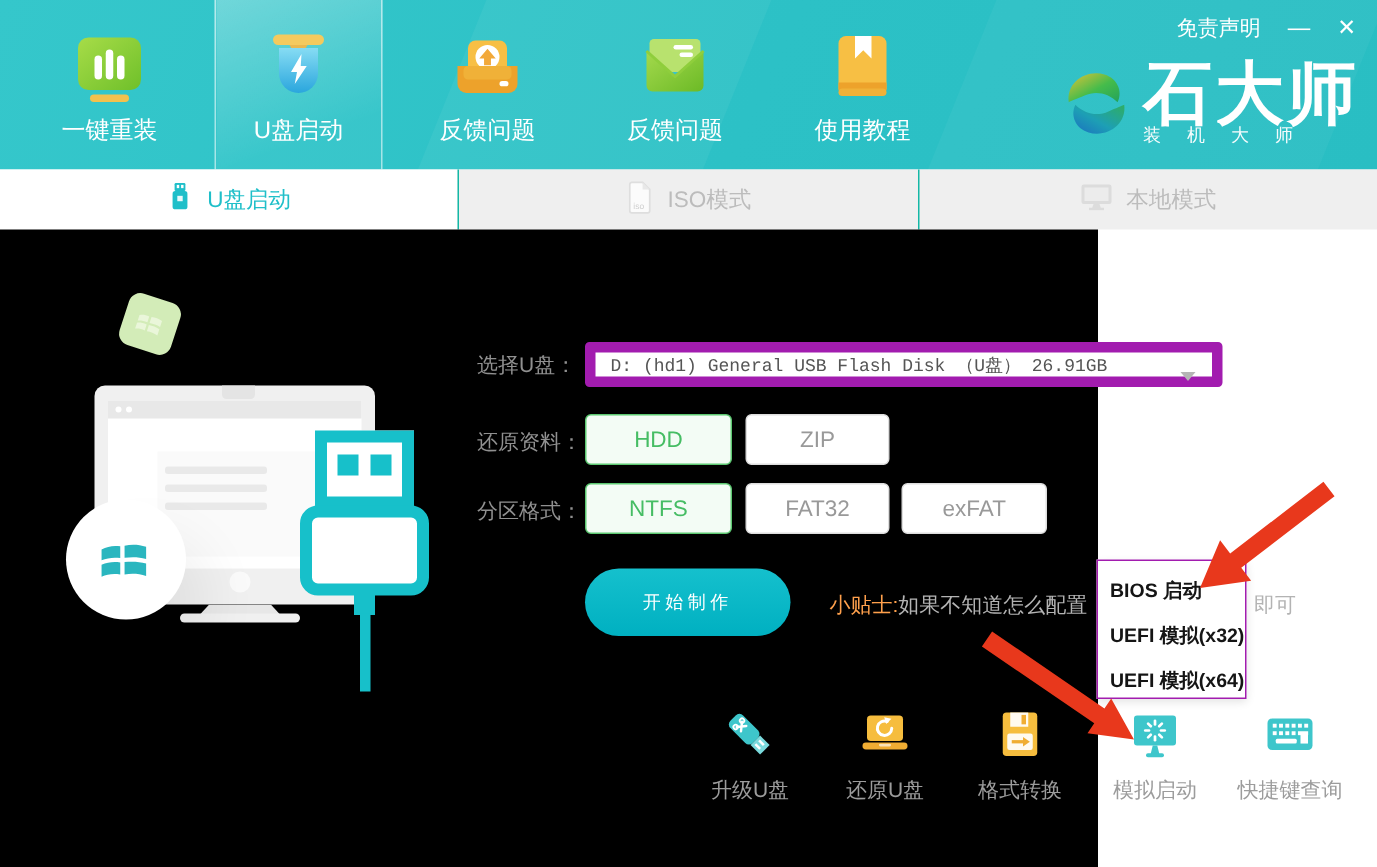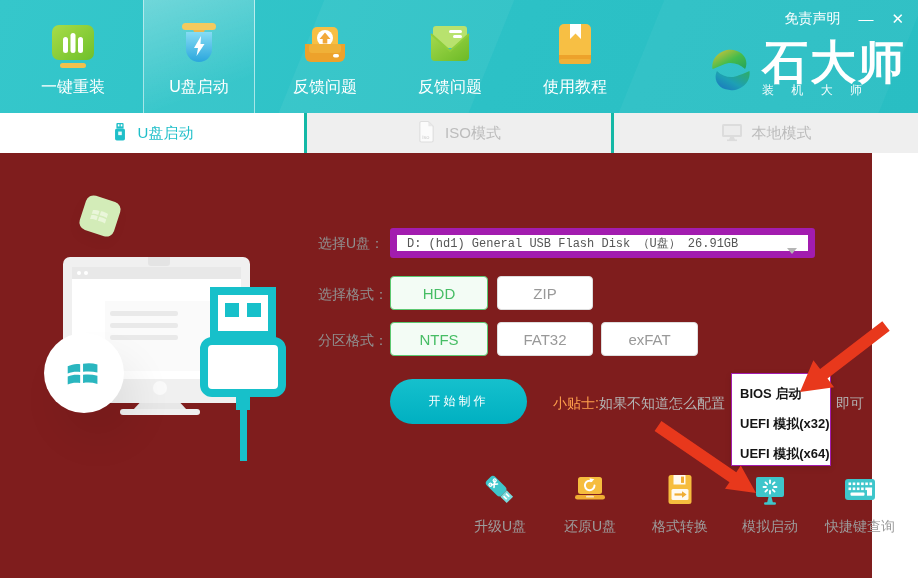--- a/index.html
+++ b/index.html
@@ -26,26 +26,26 @@
   .winbtn { font-size:15px; cursor:pointer; line-height:18px; }
 
   .brand { position:absolute; right:12px; top:44px; display:flex; align-items:center; gap:9px; }
   .brand-text { color:#fff; text-align:left; }
   .brand-name { font-size:46px; font-weight:bold; line-height:36px; letter-spacing:2px; }
   .brand-tag  { font-size:12px; letter-spacing:7px; margin-top:2px; opacity:.95; }
 
   
   .tabs { position:absolute; left:0; top:113px; width:918px; height:40px; display:flex; }
   .tab { flex:1 1 0; display:flex; align-items:center; justify-content:center; gap:9px;
-         background:#efefef; color:#bcbcbc; font-size:15px; border-left:3px solid #14b8a6; cursor:pointer; }
+         background:#efefef; color:#bcbcbc; font-size:15px; border-left:1px solid #14b8a6; cursor:pointer; }
   .tab:first-child { border-left:none; }
   .tab.active { background:#fff; color:#1fbfc9; }
 
   
-  .content { position:absolute; left:0; top:153px; width:872px; height:425px; background:#7f1d1d; }
+  .content { position:absolute; left:0; top:153px; width:732px; height:425px; background:#000000; }
 
   
   .illus { position:absolute; left:0; top:0; width:330px; height:425px; }
   .win-chip { position:absolute; left:82px; top:45px; width:36px; height:36px; border-radius:8px;
               background:#d3ecb8; transform:rotate(18deg); display:flex; align-items:center; justify-content:center;
               box-shadow:0 6px 14px rgba(0,0,0,.04); }
   .monitor { position:absolute; left:63px; top:104px; width:187px; height:146px; background:#f0f0f0; border-radius:7px; }
   .monitor .notch { position:absolute; left:85px; top:0; width:22px; height:9px; background:#e4e4e4; border-radius:0 0 3px 3px; }
   .monitor .screen { position:absolute; left:9px; top:10px; width:169px; height:112px; background:#fff; }
   .monitor .mbar { position:absolute; left:9px; top:10px; width:169px; height:12px; background:#e8e8e8; }
@@ -302,21 +302,21 @@
       <div class="usb-stub"></div>
       <div class="usb-cable"></div>
     </div>
 
     <div class="flabel" style="top:82px;">选择U盘：</div>
     <div class="usb-select">
       <span class="val">D: (hd1) General USB Flash Disk （U盘） 26.91GB</span>
       <span class="caret"></span>
     </div>
 
-    <div class="flabel" style="top:133px;">选择格式：</div>
+    <div class="flabel" style="top:133px;">还原资料：</div>
     <button class="optbtn sel" style="left:390px; top:123px; width:98px;">HDD</button>
     <button class="optbtn" style="left:497px; top:123px; width:96px;">ZIP</button>
 
     <div class="flabel" style="top:179px;">分区格式：</div>
     <button class="optbtn sel" style="left:390px; top:169px; width:98px;">NTFS</button>
     <button class="optbtn" style="left:497px; top:169px; width:96px;">FAT32</button>
     <button class="optbtn" style="left:601px; top:169px; width:97px;">exFAT</button>
 
     <button class="start-btn">开始制作</button>
     <span class="tip" style="left:553px;"><span class="tip-prefix">小贴士:</span><span>如果不知道怎么配置</span></span>

